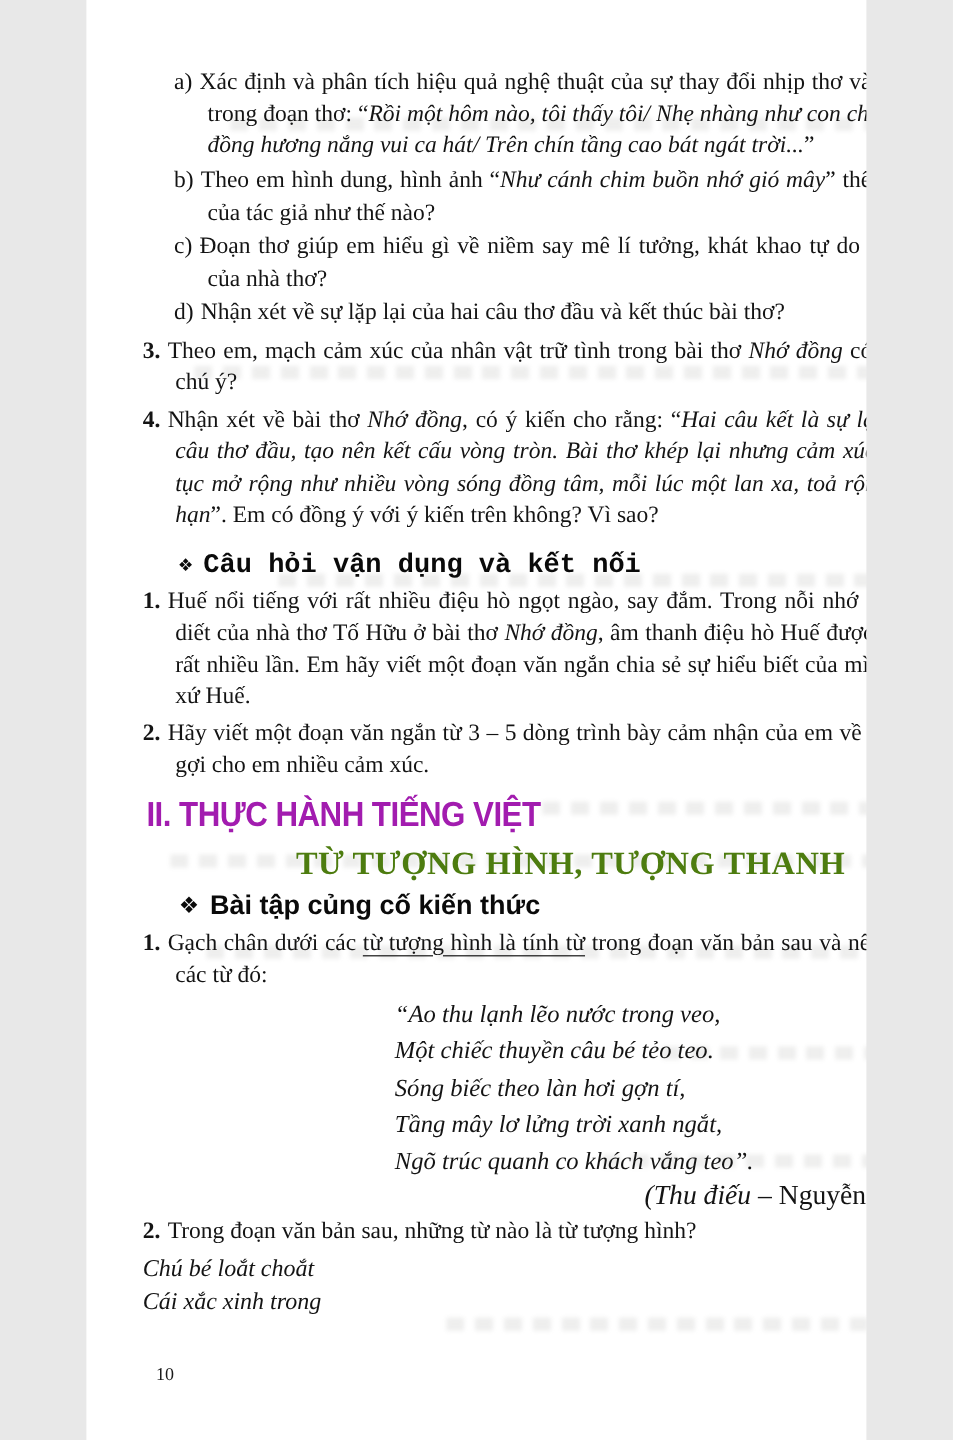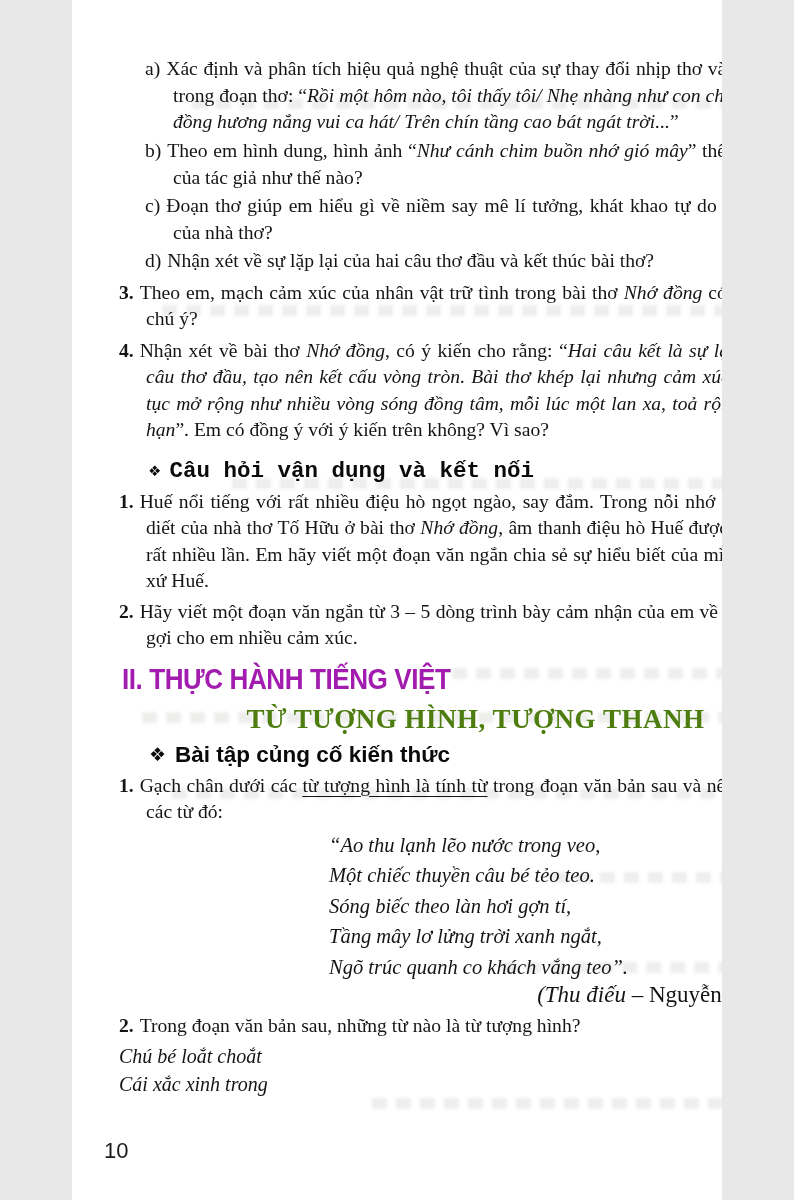--- a/index.html
+++ b/index.html
@@ -35,23 +35,23 @@
   }
   .h-main .squeeze{display:inline-block;transform:scaleX(.9);transform-origin:left center;letter-spacing:-0.5px;}
   .h-sub{
     font-size:27px;line-height:34px;font-weight:bold;text-align:center;
     letter-spacing:.5px;color:#4d7c0f;
   }
   .poem{margin-left:210px;font-style:italic;font-size:20.5px;line-height:30.5px;}
   .poem2{font-style:italic;font-size:20px;line-height:28px;}
   .attribution{text-align:right;padding-right:24px;font-size:23px;line-height:25px;}
   .page-number{
-    position:absolute;left:32px;top:1138px;
-    font-family:Liberation Sans, sans-serif;
-    font-size:22px;color:#1a1a1a;
+    position:absolute;left:58px;top:1138px;
+    font-family:Liberation Serif, serif;
+    font-size:15px;color:#1a1a1a;
   }
   
   .ghost{
     position:absolute;height:11px;filter:blur(1.6px);opacity:.16;
     background:repeating-linear-gradient(90deg,#9a9a96 0 15px,transparent 15px 24px);
     pointer-events:none;
   }
   .mt2{margin-top:2px;}.mt3{margin-top:5px;}.mt4{margin-top:4px;}
   .mt6{margin-top:6px;}.mt8{margin-top:8px;}.mt12{margin-top:12px;font-family:Liberation Mono, monospace;}
 </style>

